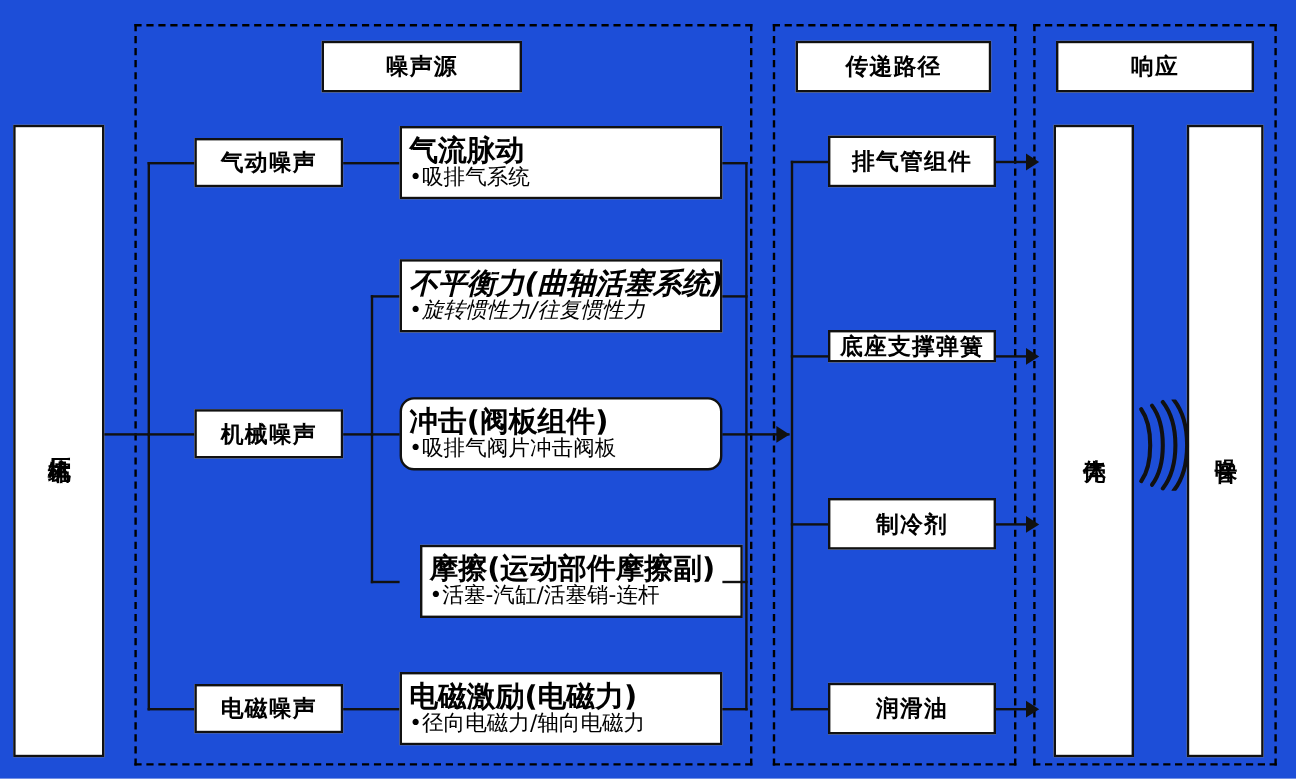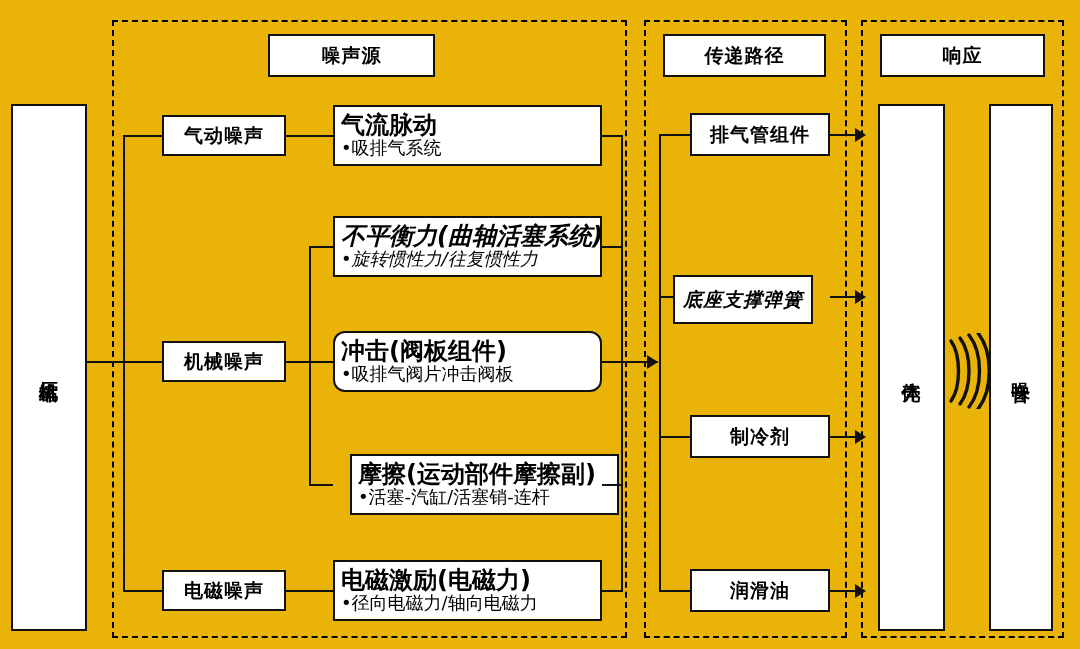--- a/index.html
+++ b/index.html
@@ -1,17 +1,17 @@
 <!DOCTYPE html>
 <html><head>
 <meta charset="utf-8">
 <style>
   html,body{margin:0;padding:0;background:#ffffff;}
   body{font-family:"DejaVu Sans","Liberation Sans",sans-serif;}
-  #stage{position:relative;width:1080px;height:649px;background:#eab308;overflow:hidden;}
+  #stage{position:relative;width:1080px;height:649px;background:#1d4ed8;overflow:hidden;}
 
   .dashframe{position:absolute;border:2px dashed #000;box-sizing:border-box;}
 
   .box{position:absolute;box-sizing:border-box;border:2px solid #111;background:#fff;
        display:flex;align-items:center;justify-content:center;text-align:center;}
   .hdr{font-weight:bold;font-size:19px;letter-spacing:1px;color:#000;}
   .srcbox{font-weight:bold;font-size:19px;letter-spacing:1px;}
   .pathbox{font-weight:bold;font-size:19px;letter-spacing:1px;}
   .respbox{font-weight:bold;font-size:19px;letter-spacing:1px;writing-mode:vertical-rl;
            text-orientation:upright;line-height:1;}
@@ -112,21 +112,21 @@
 
   <div class="ln lnv" style="left:659px;top:134px;width:2px;height:458px;"></div>
   <div class="ln lnh" style="left:659px;top:134px;width:32px;height:2px;"></div>
   <div class="ln lnh" style="left:659px;top:296px;width:32px;height:2px;"></div>
   <div class="ln lnh" style="left:659px;top:436px;width:32px;height:2px;"></div>
   <div class="ln lnh" style="left:659px;top:590px;width:32px;height:2px;"></div>
 
   <div class="box" style="left:690px;top:113px;width:140px;height:43px;">
     <span class="pathbox">排气管组件</span>
   </div>
-  <div class="box" style="left:673px;top:275px;width:140px;height:49px;font-style:italic;">
+  <div class="box" style="left:690px;top:275px;width:140px;height:27px;">
     <span class="pathbox">底座支撑弹簧</span>
   </div>
   <div class="box" style="left:690px;top:415px;width:140px;height:43px;">
     <span class="pathbox">制冷剂</span>
   </div>
   <div class="box" style="left:690px;top:569px;width:140px;height:43px;">
     <span class="pathbox">润滑油</span>
   </div>
 
   <div class="ln lnh" style="left:830px;top:134px;width:28px;height:2px;"></div>

